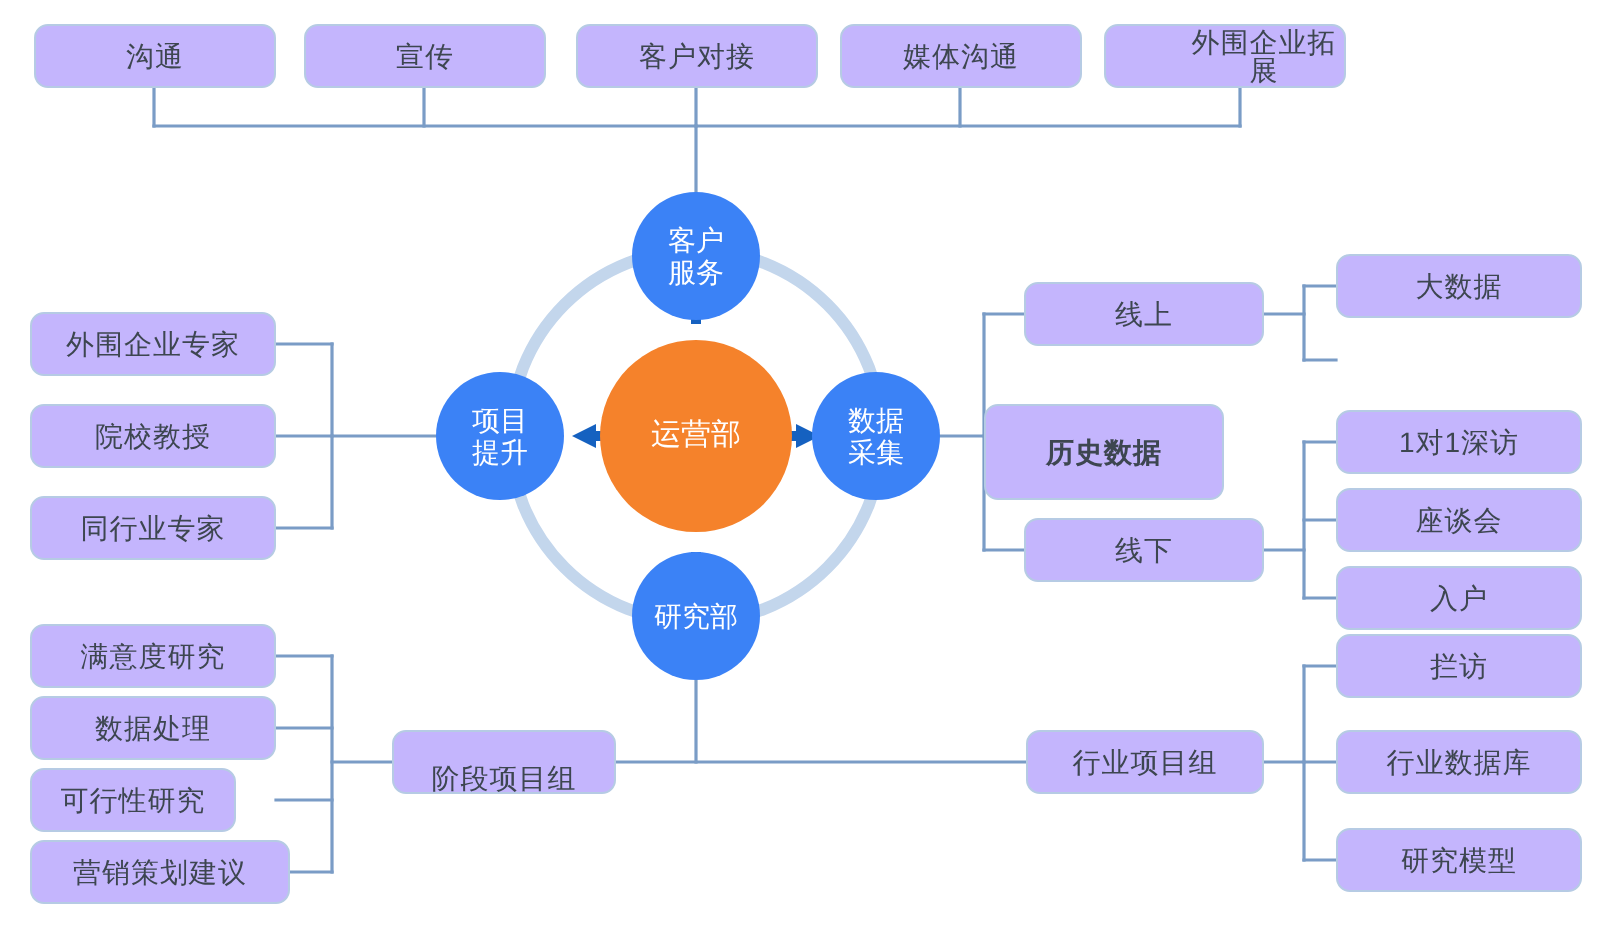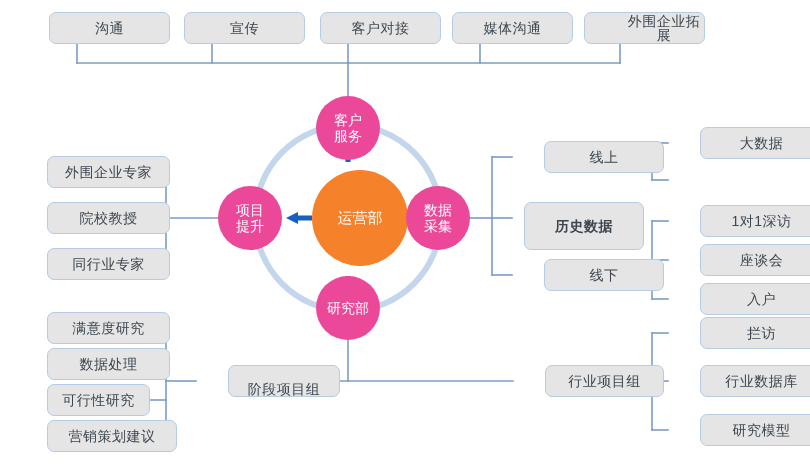--- a/index.html
+++ b/index.html
@@ -3,48 +3,47 @@
 <meta charset="utf-8">
 <style>
   html,body{margin:0;padding:0;background:#ffffff;}
   body{width:810px;height:469px;font-family:"Liberation Sans","DejaVu Sans",sans-serif;}
   #stage{position:relative;width:810px;height:469px;overflow:hidden;background:#fff;}
   #wires{position:absolute;left:0;top:0;width:810px;height:469px;}
 
   .node{
     position:absolute;
     box-sizing:border-box;
-    background:#e5e5e5;
+    background:#c4b5fd;
     border:1px solid #b6cbe4;
     border-radius:7px;
     color:#3d4650;
     font-size:14px;
     display:flex;
     align-items:center;
     justify-content:center;
     text-align:center;
     line-height:1;
     letter-spacing:.5px;
     z-index:3;
-    margin-left:32px;
   }
   .circle{
     position:absolute;
     box-sizing:border-box;
     border-radius:50%;
     display:flex;
     align-items:center;
     justify-content:center;
     text-align:center;
     color:#ffffff;
     font-size:14px;
     line-height:1.15;
     z-index:4;
   }
-  .circle.blue{background:#ec4899;}
+  .circle.blue{background:#3b82f6;}
   .circle.orange{background:#f5822b;font-size:15px;}
   .ring{
     position:absolute;
     border-radius:50%;
     border:6px solid #c3d6ec;
     box-sizing:border-box;
     z-index:2;
   }
 </style>
 </head>
@@ -142,21 +141,21 @@
     </span>
   </div>
 
   <div class="circle blue" style="left:218px;top:186px;width:64px;height:64px;">
     <span>
       <span>项目</span><br>
       <span>提升</span>
     </span>
   </div>
 
-  <div class="circle orange" style="left:312px;top:170px;width:96px;height:96px;">
+  <div class="circle orange" style="left:300px;top:170px;width:96px;height:96px;">
     <span>运营部</span>
   </div>
 
   <div class="circle blue" style="left:406px;top:186px;width:64px;height:64px;">
     <span>
       <span>数据</span><br>
       <span>采集</span>
     </span>
   </div>
 

